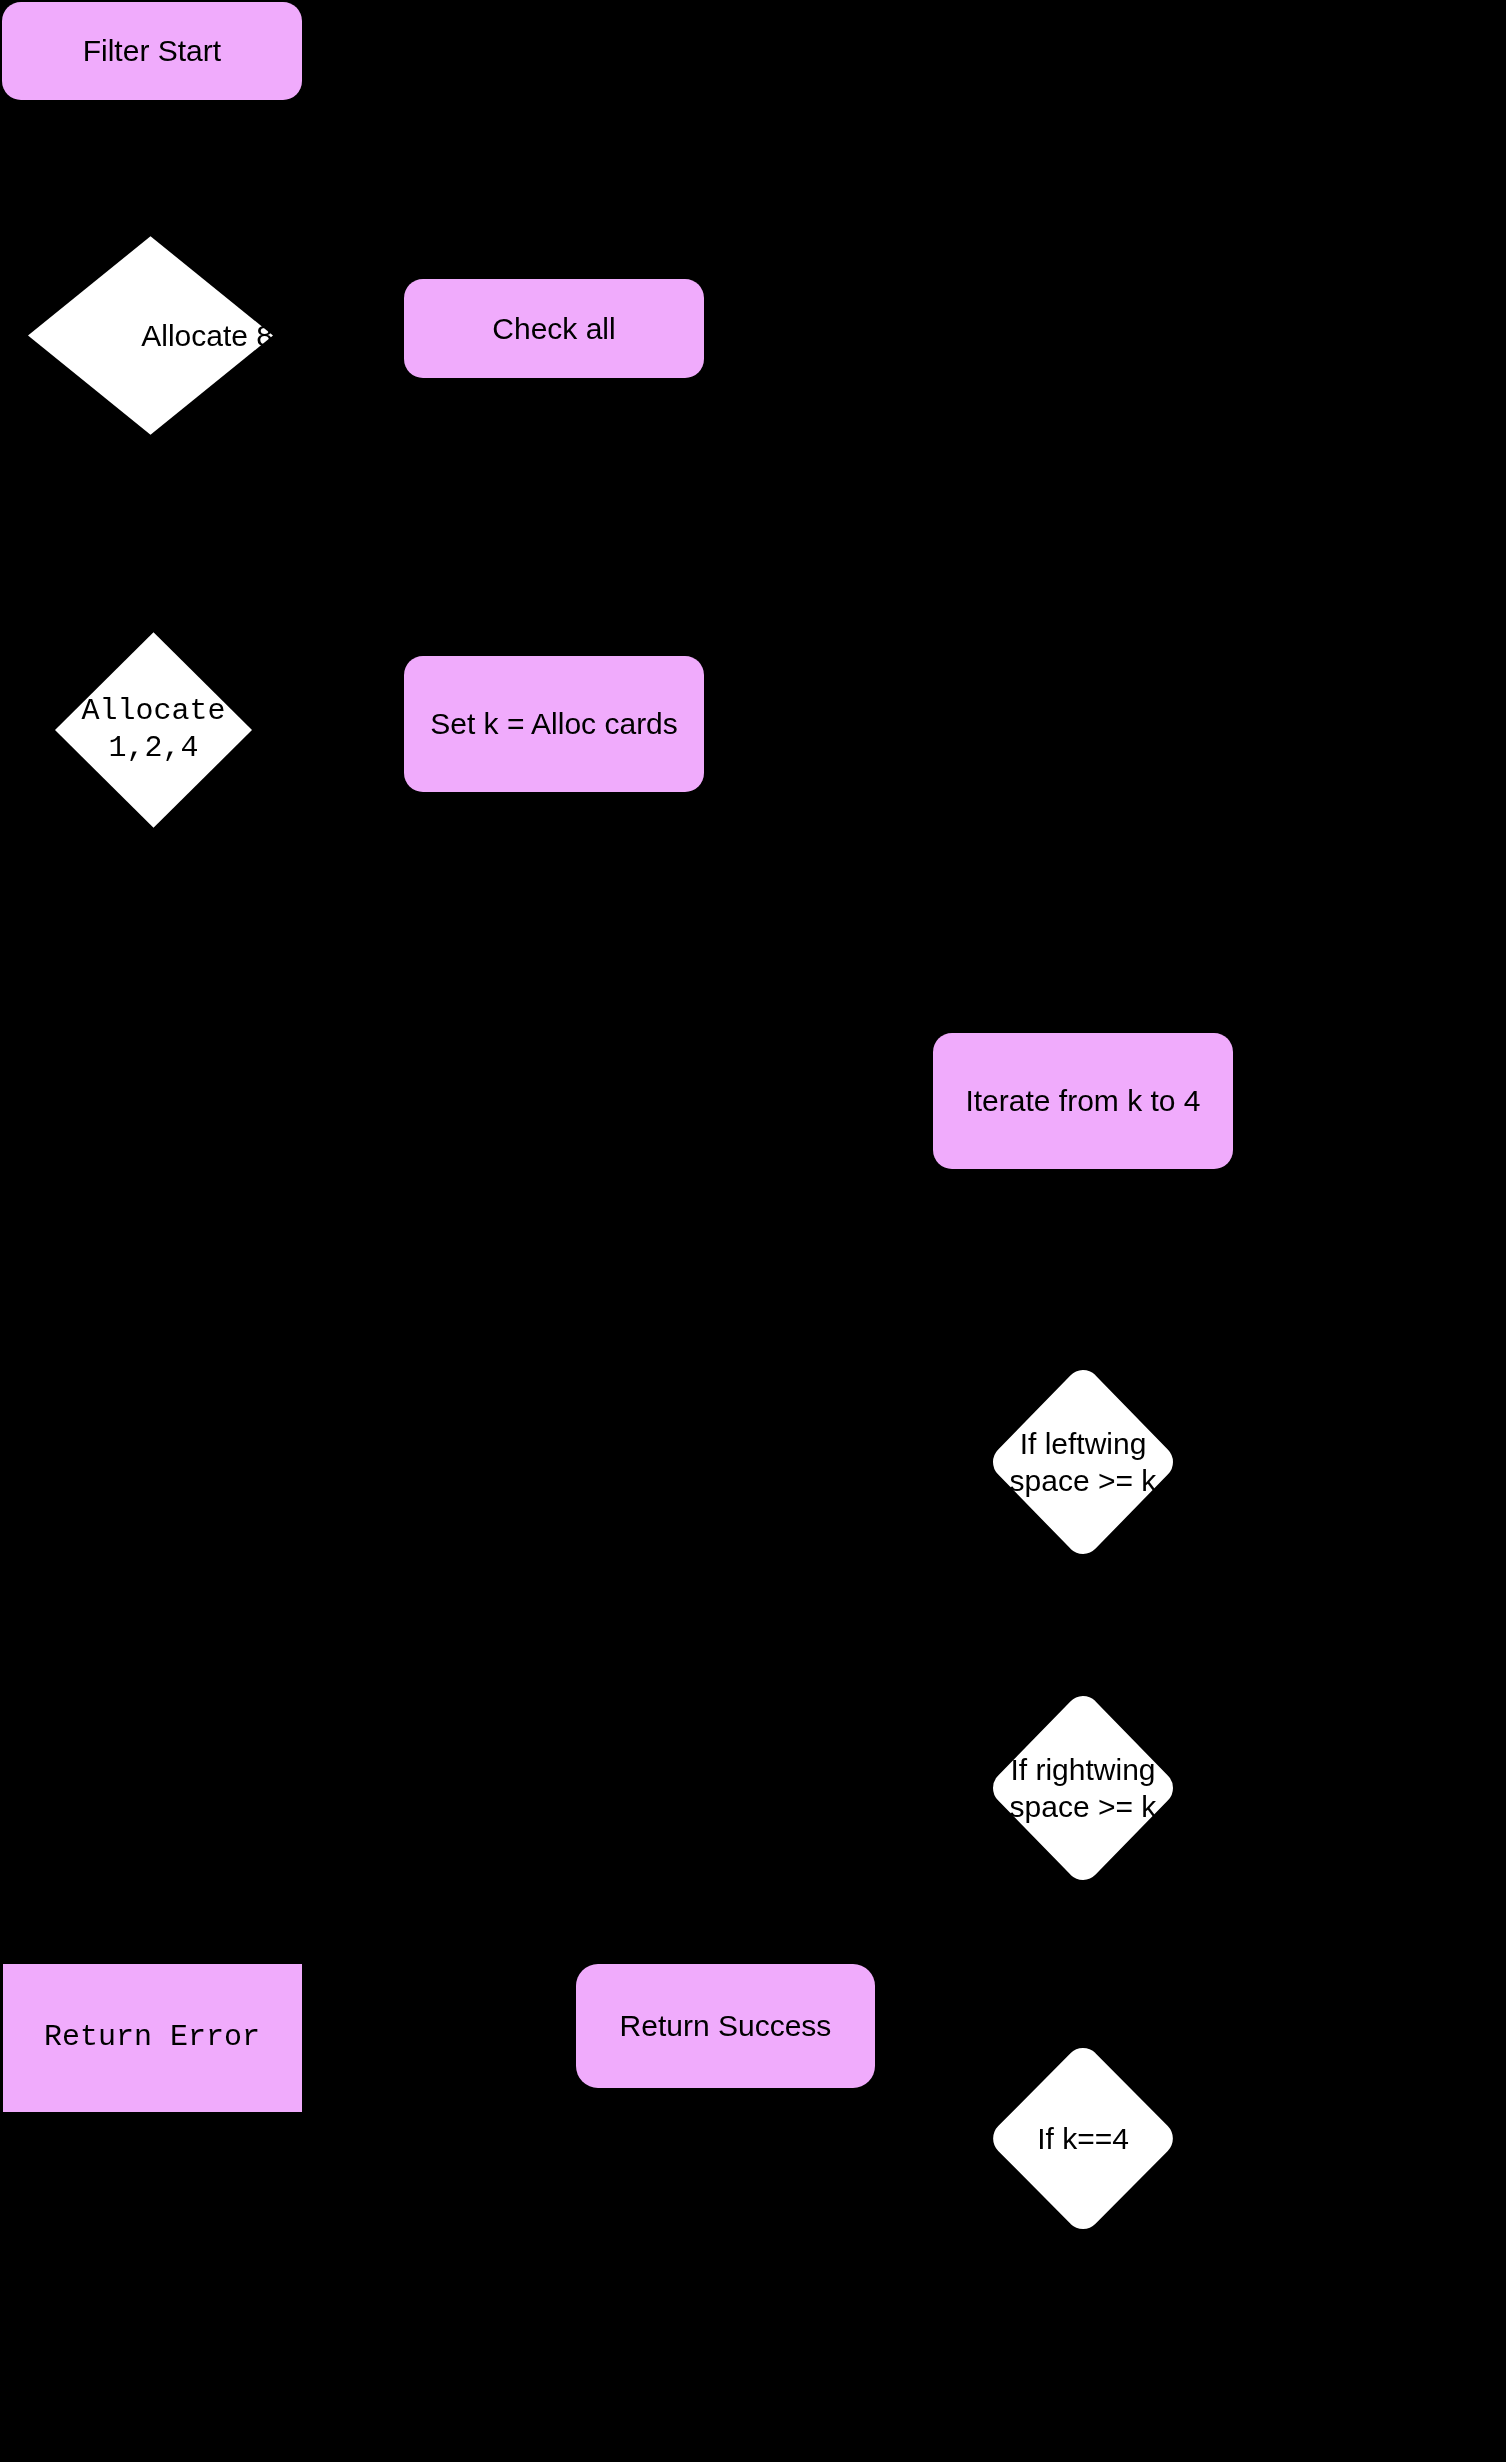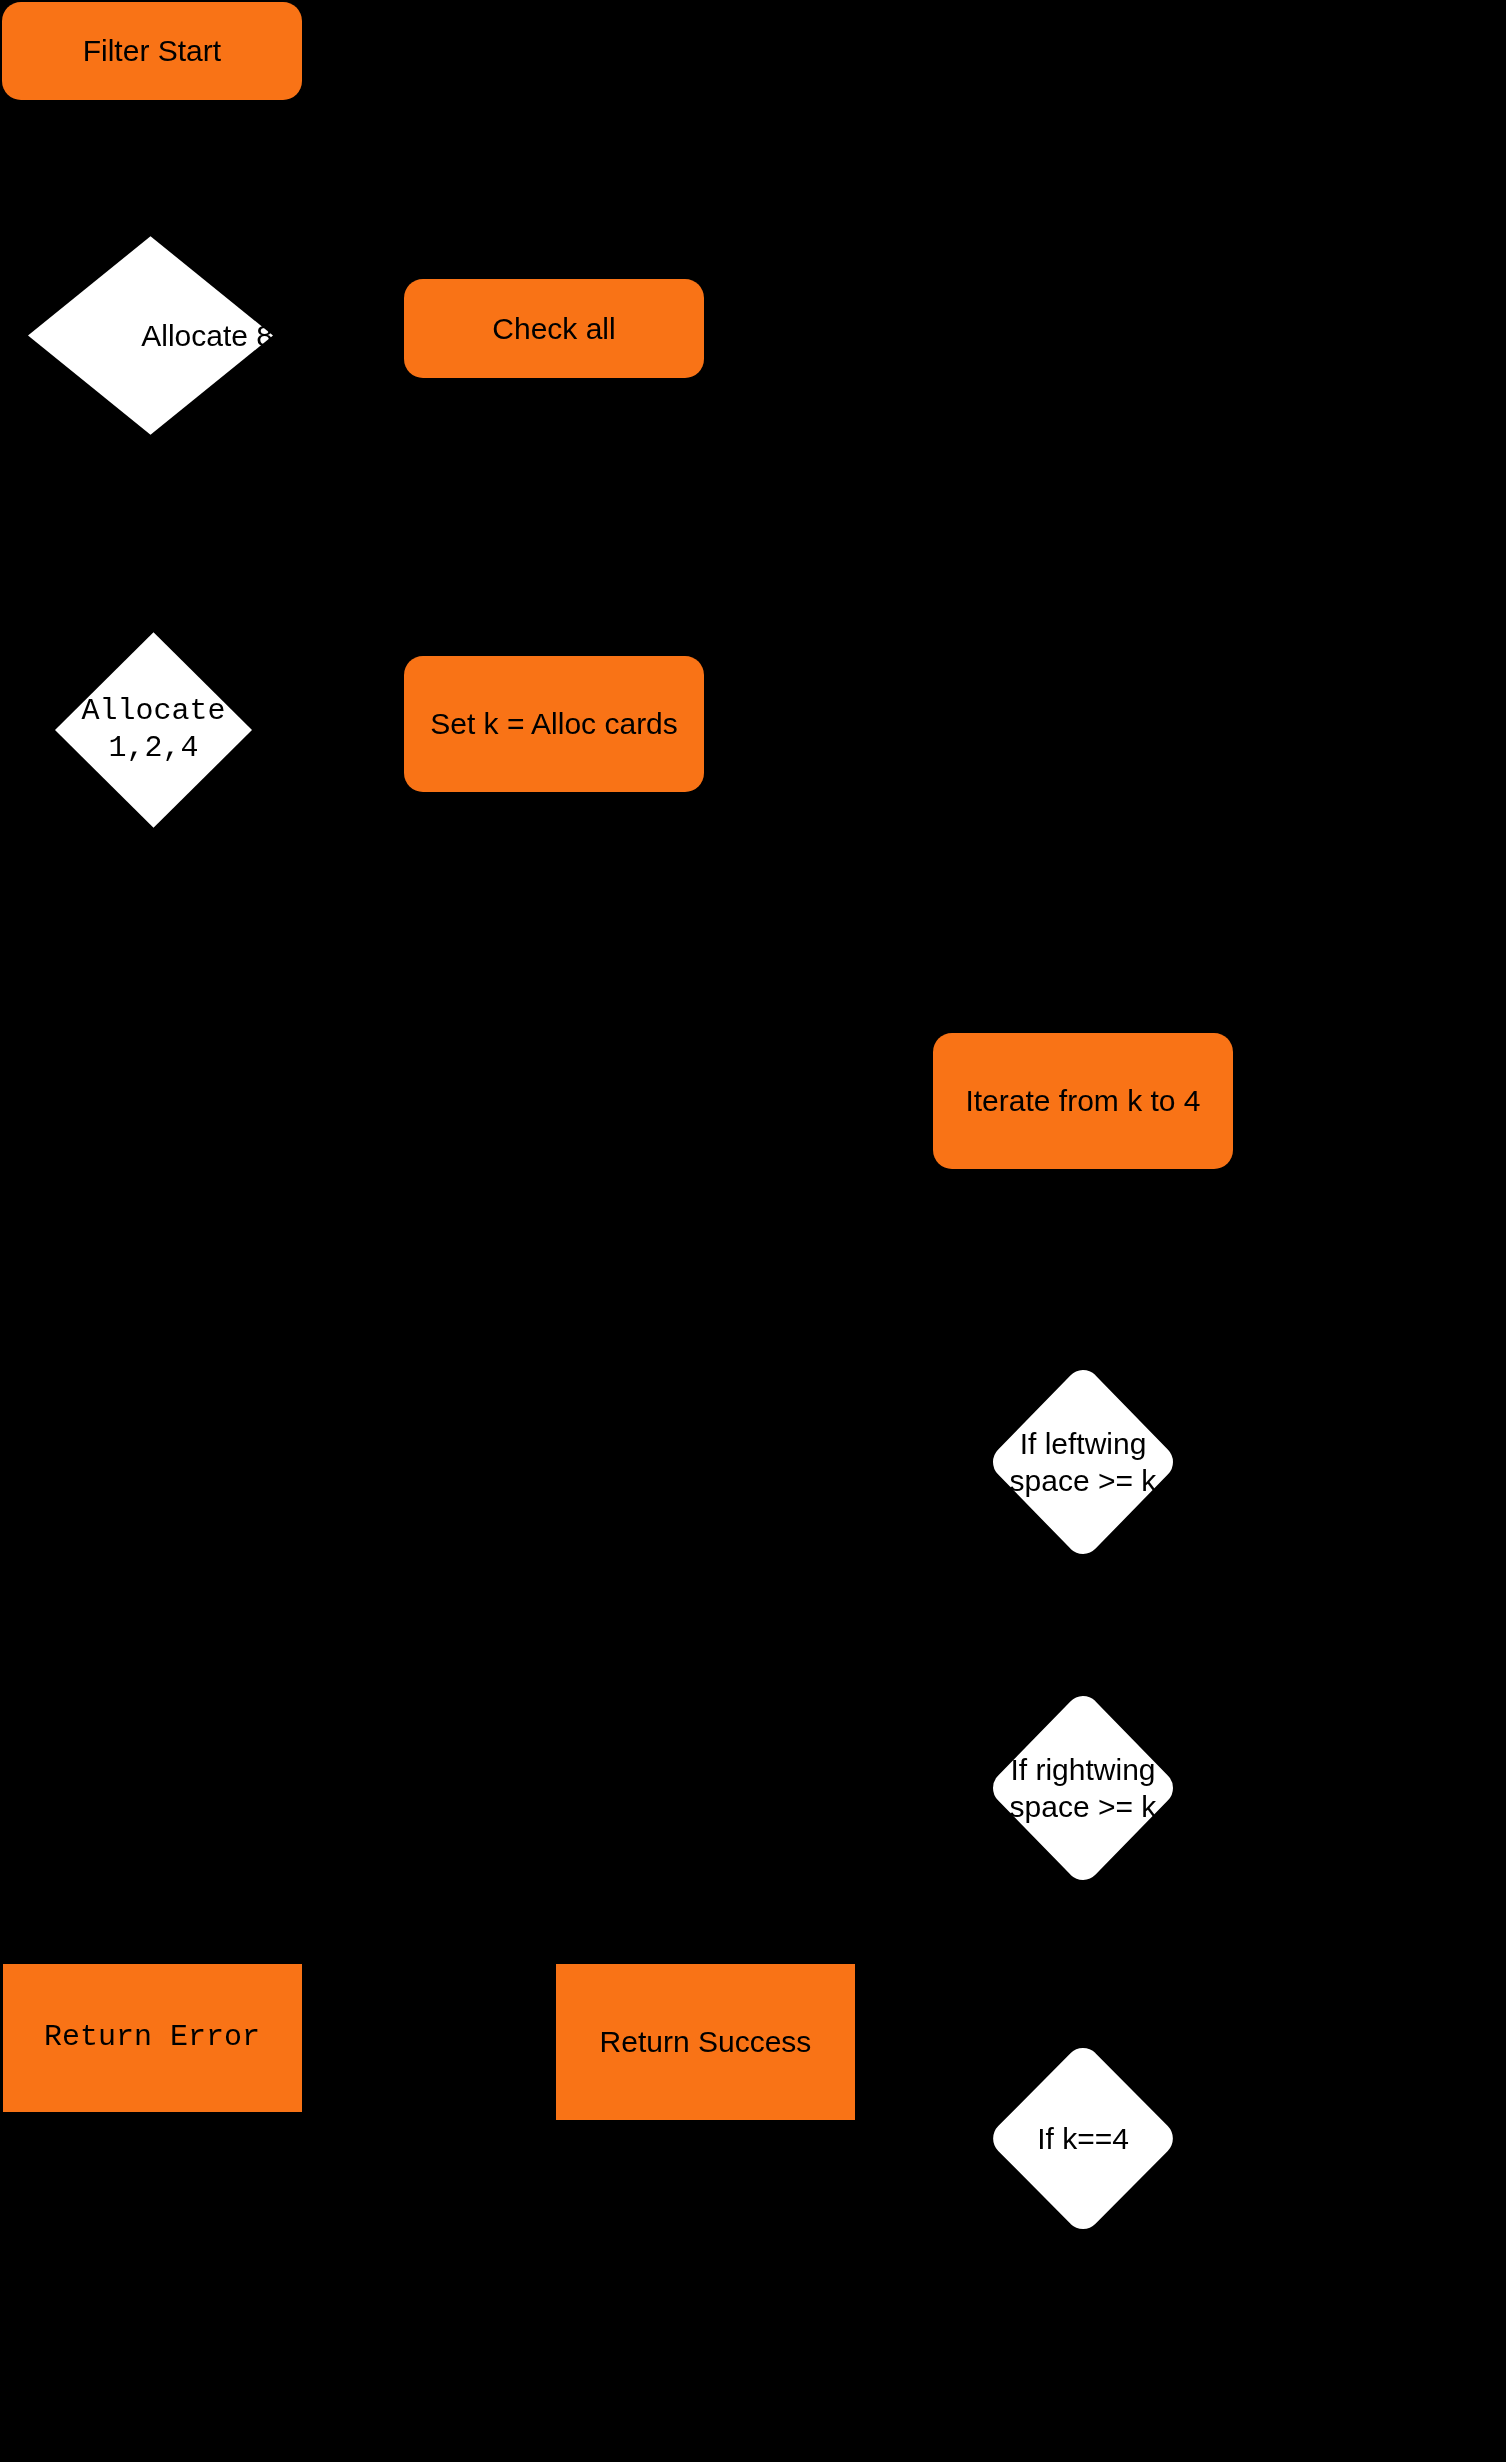--- a/index.html
+++ b/index.html
@@ -9,21 +9,21 @@
     background:#000;
     overflow:hidden;
     font-family:"Liberation Sans", sans-serif;
   }
   .node{
     position:absolute;
     display:flex;
     align-items:center;
     justify-content:center;
   }
-  .box{background:#f97316;}
+  .box{background:#f0abfc;}
   .rounded{border-radius:19px;}
   .node-label{
     font-size:30px;
     line-height:1.25;
     color:#000;
     text-align:center;
     white-space:pre-line;
     position:relative;
     z-index:1;
   }
@@ -71,21 +71,21 @@
     <div class="node diamond" style="left: 993px; top: 1696px; width: 180px; height: 184px;">
       <svg class="diamond-svg" width="180" height="184" viewBox="0 0 286 292">
         <polygon points="143,28 258,146 143,264 28,146" stroke="#ffffff" stroke-width="56" stroke-linejoin="round" fill="#ffffff"></polygon>
       </svg>
       <div class="node-label">If rightwing
 space &gt;= k</div>
     </div>
     <div class="node box" style="left: 2.5px; top: 1964px; width: 299px; height: 148px; font-family: Liberation Mono, monospace;">
       <div class="node-label">Return Error</div>
     </div>
-    <div class="node box" style="left: 556px; top: 1964px; width: 299px; height: 156px;">
+    <div class="node box" style="left: 576px; top: 1964px; width: 299px; height: 124px; border-radius: 22px;">
       <div class="node-label">Return Success</div>
     </div>
     <div class="node diamond" style="left: 993px; top: 2048px; width: 180px; height: 181px;">
       <svg class="diamond-svg" width="180" height="181" viewBox="0 0 286 288">
         <polygon points="143,28 258,144 143,260 28,144" stroke="#ffffff" stroke-width="56" stroke-linejoin="round" fill="#ffffff"></polygon>
       </svg>
       <div class="node-label">If k==4</div>
     </div>
   </div>
 

